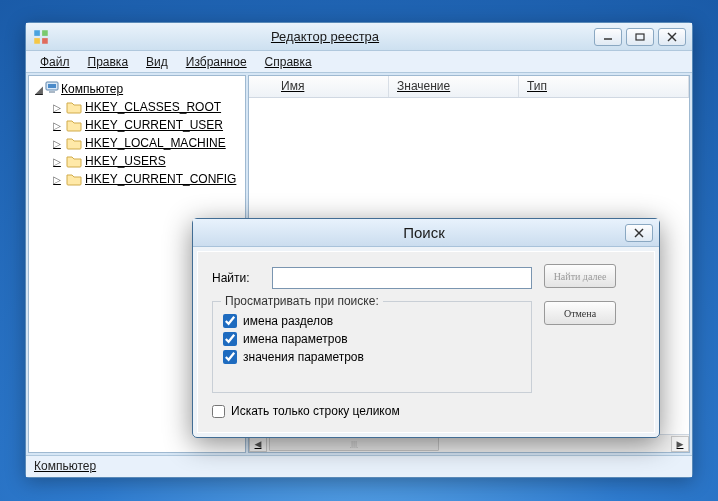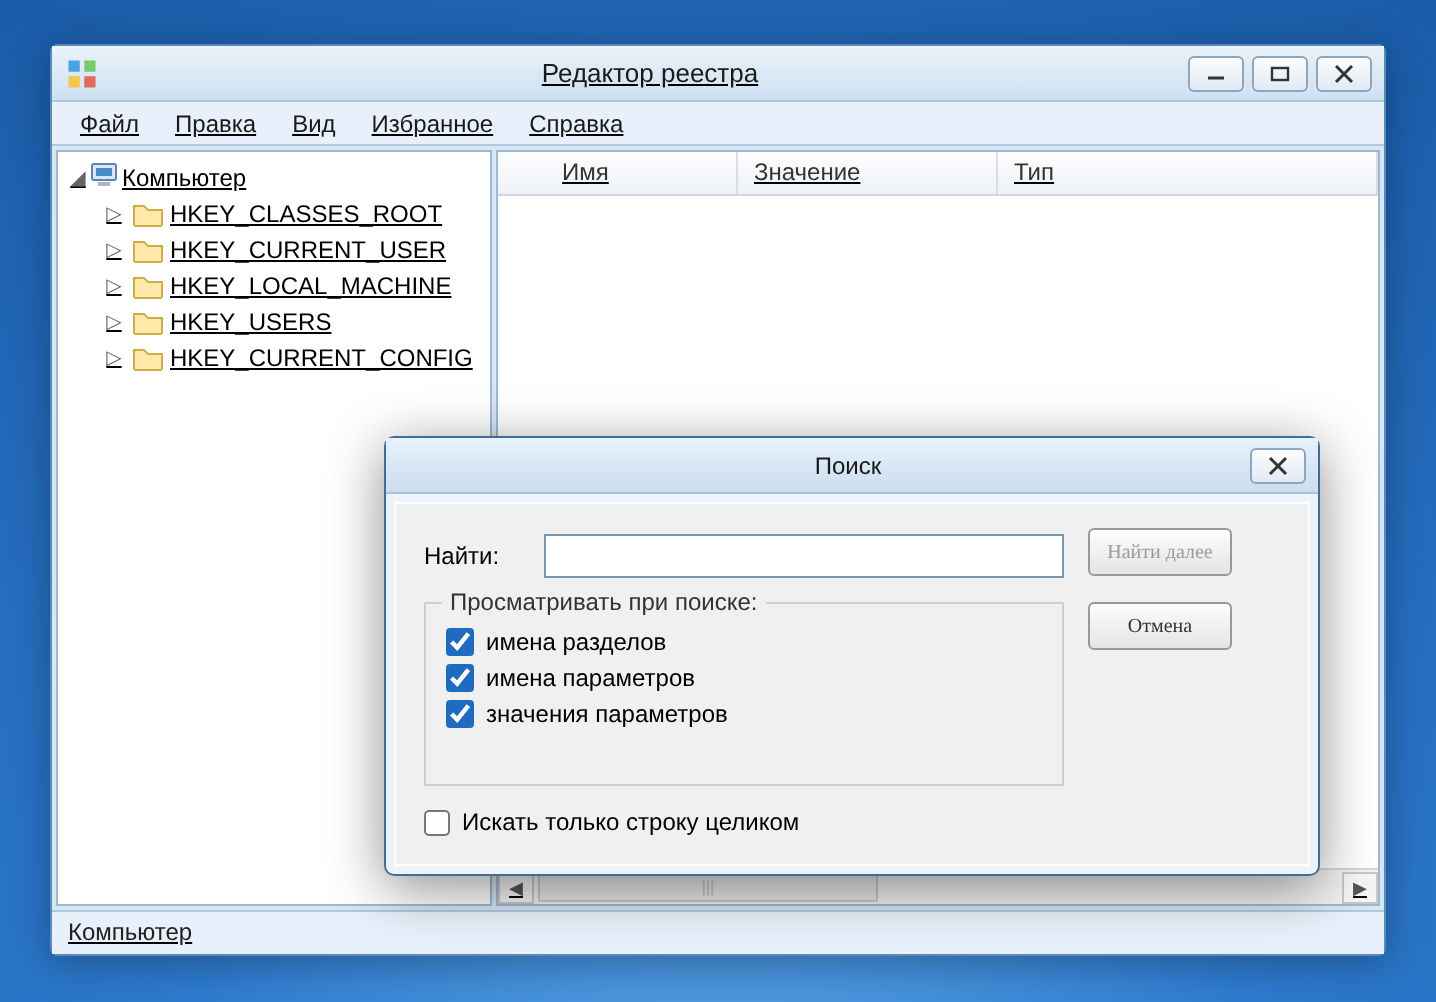--- a/index.html
+++ b/index.html
@@ -69,21 +69,21 @@
   }
   .tree-pane { width: 218px; padding: 4px 2px; overflow: hidden; }
   .list-pane { flex: 1; display: flex; flex-direction: column; min-width: 0;}
   .columns {
     display: flex;
     background: linear-gradient(#fdfdfd, #eef2f7);
     border-bottom: 1px solid #d0d8e2;
     height: 22px;
   }
   .col { padding: 3px 8px; border-right: 1px solid #d8dee6; color: #333; }
-  .col:nth-child(1){width:120px;padding-left:32px;}
+  .col:nth-child(1){width:140px;padding-left:32px;}
   .col:nth-child(2){width:130px;}
   .col:nth-child(3){flex:1;}
   .list-body { flex:1; background:#fff; }
   .hscroll {
     height: 18px;
     background: #f1f1f1;
     border-top: 1px solid #d0d8e2;
     display: flex;
     align-items: center;
   }
@@ -106,21 +106,21 @@
 
   .dialog {
     top: 218px; left: 192px; width: 468px; height: 220px;
     background: linear-gradient(#e2eefb, #cbddef 28px, #eef3f8 28px);
     border: 1px solid #426d94;
     border-radius: 5px;
     box-shadow: 0 6px 28px rgba(0,0,0,0.45);
     display: flex; flex-direction: column;
   }
   .dialog .titlebar { background: linear-gradient(#e8f2fc,#cbddef); height:28px; border-bottom:1px solid #a8c2da;}
-  .dialog .titlebar .title { font-size:12px; }
+  .dialog .titlebar .title { font-size:15px; }
   .dialog-body {
     flex:1;
     background: #f0f0f0;
     border: 1px solid #fff;
     margin: 4px;
     padding: 12px 14px;
     display: grid;
     grid-template-columns: 1fr 96px;
     grid-template-rows: auto auto auto;
     column-gap: 12px;

